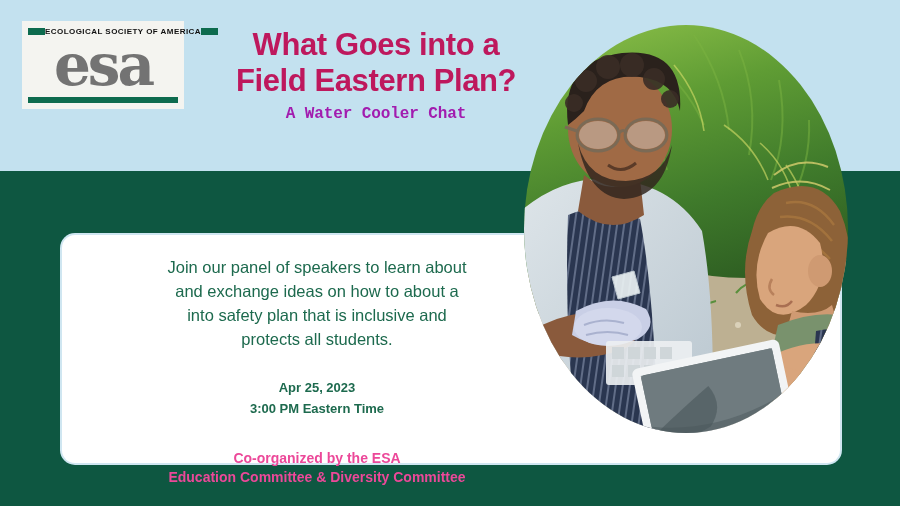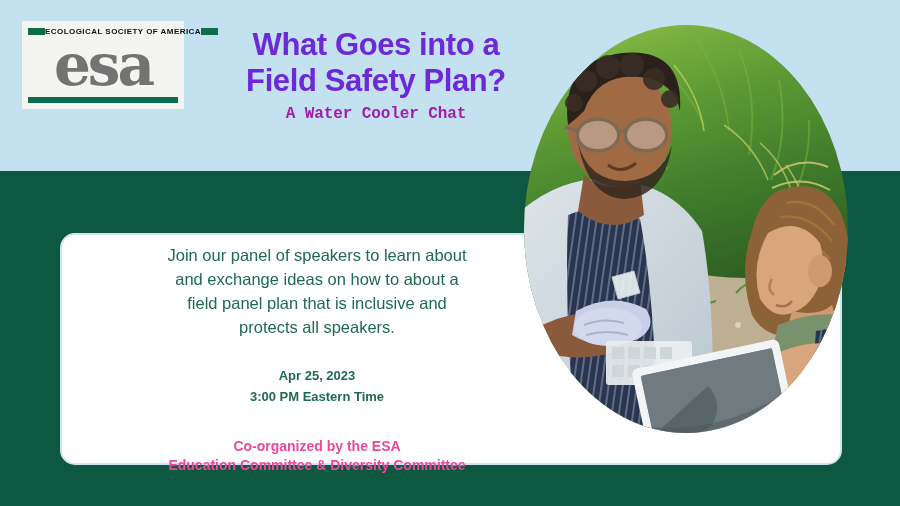--- a/index.html
+++ b/index.html
@@ -98,21 +98,21 @@
   .headline-wrap {
     position: absolute;
     left: 196px; top: 27px;
     width: 360px;
     text-align: center;
   }
   .headline {
     font-family: "Liberation Sans", sans-serif;
     font-size: 31px;
     font-weight: bold;
-    color: #6d28d9;
+    color: #be185d;
     line-height: 36px;
     letter-spacing: -0.4px;
     margin: 0;
   }
   .subhead {
     font-family: Liberation Mono, monospace;
     font-size: 16px;
     font-weight: bold;
     color: #a21caf;
     letter-spacing: -0.1px;
@@ -133,21 +133,21 @@
     position: absolute;
     left: 20px; top: 8px;
     width: 470px;
     text-align: center;
   }
   .card-body {
     font-family: "Liberation Sans", sans-serif;
     font-size: 16.5px;
     color: #1d6a4e;
     line-height: 24px;
-    margin: 0;
+    margin: 12px;
   }
   .card-date {
     font-family: "Liberation Sans", sans-serif;
     font-size: 13px;
     font-weight: bold;
     color: #1d6a4e;
     line-height: 21px;
     margin: 26px 0 0 0;
   }
   .card-credit {
@@ -184,31 +184,31 @@
       <div class="logo-dash right"></div>
     </div>
     <div class="logo-wordmark">
       <span>esa</span>
     </div>
     <div class="logo-rule"></div>
   </div>
 
   <div class="headline-wrap">
     <div class="headline">What Goes into a</div>
-    <div class="headline">Field Safety Plan?</div>
+    <div class="headline">Field Eastern Plan?</div>
     <div class="subhead">A Water Cooler Chat</div>
   </div>
 
   <div class="card">
     <div class="card-inner">
       <p class="card-body">
         <span>Join our panel of speakers to learn about</span><br>
         <span>and exchange ideas on how to about a</span><br>
-        <span>field panel plan that is inclusive and</span><br>
-        <span>protects all speakers.</span>
+        <span>into safety plan that is inclusive and</span><br>
+        <span>protects all students.</span>
       </p>
       <p class="card-date">
         <span>Apr 25, 2023</span><br>
         <span>3:00 PM Eastern Time</span>
       </p>
       <p class="card-credit">
         <span>Co-organized by the ESA</span><br>
         <span>Education Committee &amp; Diversity Committee</span>
       </p>
     </div>

